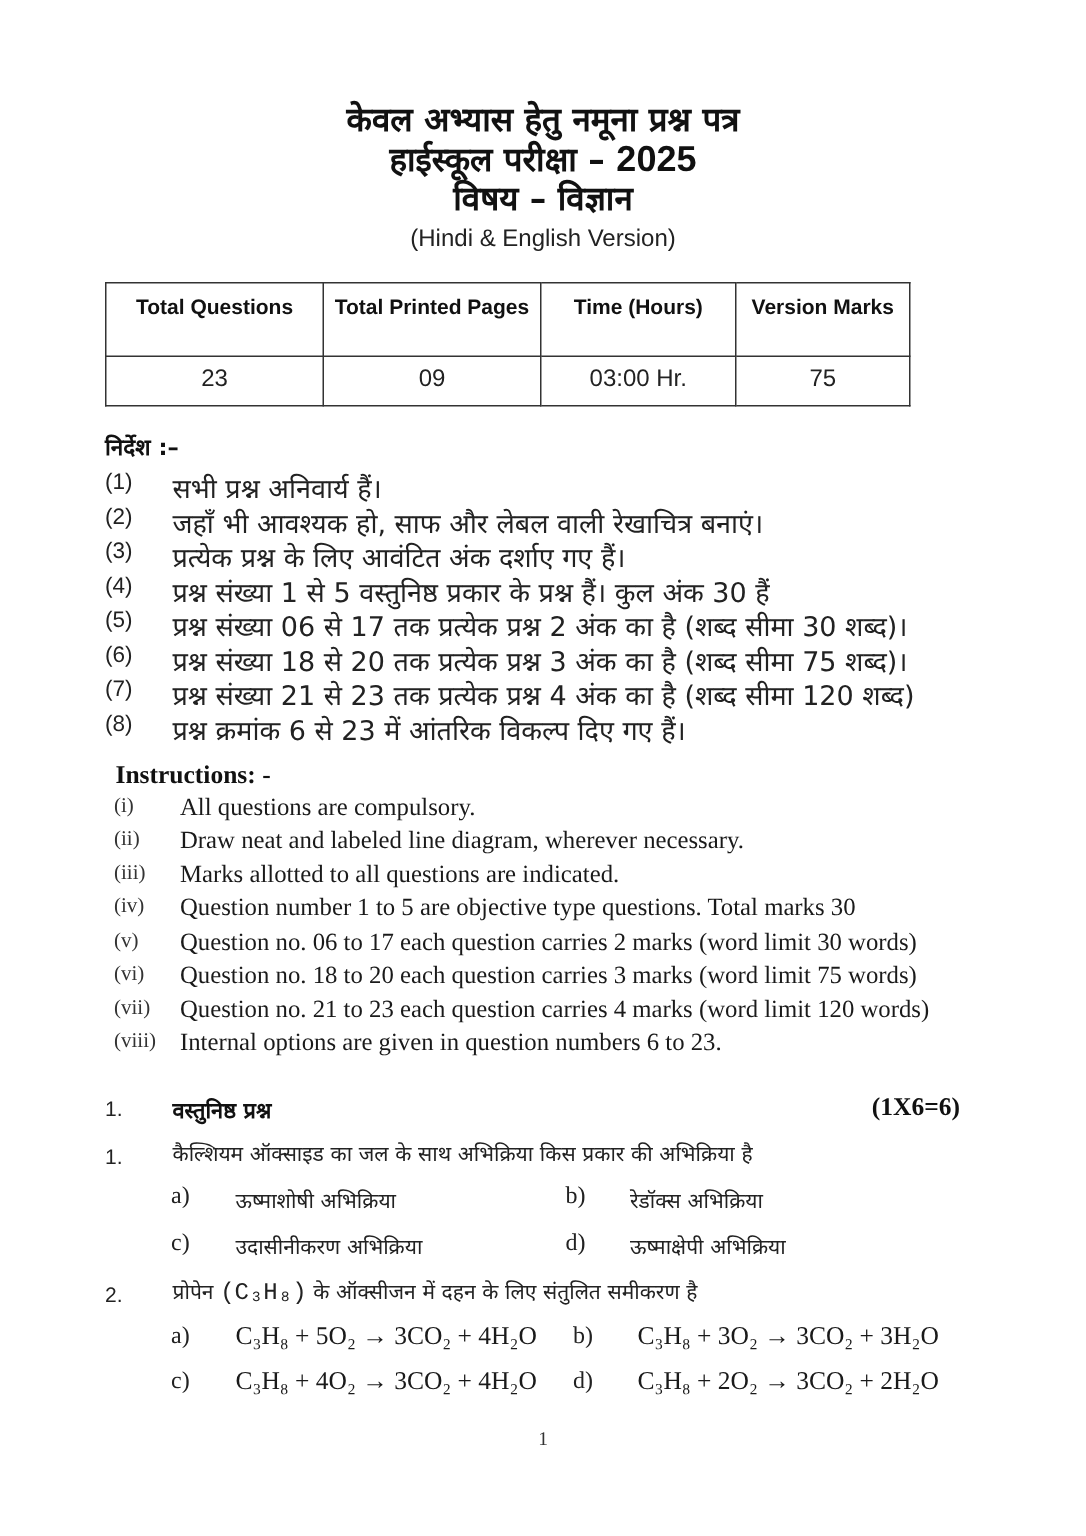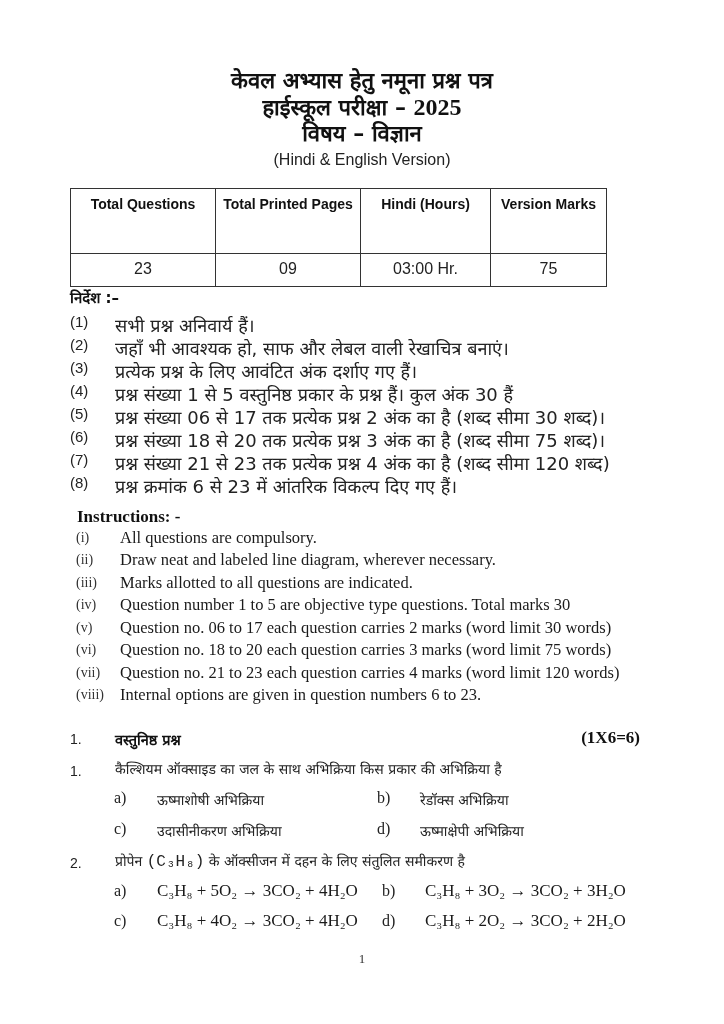--- a/index.html
+++ b/index.html
@@ -1,26 +1,26 @@
 <!DOCTYPE html>
 <html><head>
   <meta charset="utf-8">
   <style>
     html, body { margin: 0; padding: 0; background: #ffffff; }
     body { width: 724px; height: 1024px; position: relative; overflow: hidden; color: #1a1a1a; }
     .page { position: absolute; left: 0; top: 0; width: 724px; height: 1024px; background: #ffffff; }
 
     .title-block { position: absolute; left: 0; top: 68px; width: 724px; text-align: center; }
     .title-line { font-family: "DejaVu Sans", "Liberation Sans", sans-serif; font-weight: bold; font-size: 22px; line-height: 26px; color: #111; }
-    .title-line .num { font-family: Liberation Serif, serif; font-size: 24px; }
+    .title-line .num { font-family: Liberation Sans, sans-serif; font-size: 24px; }
     .subtitle { font-family: "Liberation Sans", sans-serif; font-size: 16px; line-height: 22px; color: #222; margin-top: 2px; }
 
     table.meta { position: absolute; left: 70px; top: 188px; width: 537px; border-collapse: collapse; font-family: "Liberation Sans", sans-serif; }
     table.meta th, table.meta td { border: 1.5px solid #333; text-align: center; vertical-align: top; }
-    table.meta th { font-weight: bold; font-size: 14px; line-height: 18px; height: 42px; padding: 6px 4px 16px 4px; color: #111; }
+    table.meta th { font-weight: bold; font-size: 14px; line-height: 18px; height: 42px; padding: 6px 4px 0 4px; color: #111; }
     table.meta td { font-size: 16px; height: 26px; padding: 6px 4px 0 4px; color: #222; margin-top: 17px; }
     .hi-head { position: absolute; left: 70px; font-family: "DejaVu Sans", sans-serif; font-weight: bold; font-size: 15px; color: #111; }
     .row { position: absolute; left: 0; width: 724px; height: 22px; }
     .row .lbl { position: absolute; left: 70px; font-family: "Liberation Sans", sans-serif; font-size: 15px; color: #222; }
     .row .txt { position: absolute; left: 115px; font-family: "DejaVu Sans", sans-serif; font-size: 18px; color: #222; white-space: nowrap; }
 
     .en-head { position: absolute; left: 77px; font-family: "Liberation Serif", serif; font-weight: bold; font-size: 17px; color: #111; }
     .erow { position: absolute; left: 0; width: 724px; height: 22px; }
     .erow .lbl { position: absolute; left: 76px; font-family: "Liberation Serif", serif; font-size: 14px; color: #333; }
     .erow .txt { position: absolute; left: 120px; font-family: "Liberation Serif", serif; font-size: 16.5px; color: #1a1a1a; white-space: nowrap; }
@@ -48,21 +48,21 @@
     <div class="title-line"><span>हाईस्कूल परीक्षा – </span><span class="num">2025</span></div>
     <div class="title-line">विषय – विज्ञान</div>
     <div class="subtitle">(Hindi &amp; English Version)</div>
   </div>
 
   <table class="meta">
     <tbody>
         <tr>
       <th style="width:136px">Total Questions</th>
       <th style="width:136px">Total Printed Pages</th>
-      <th style="width:121px">Hindi (Hours)</th>
+      <th style="width:121px">Time (Hours)</th>
       <th>Version Marks</th>
     </tr>
     <tr>
       <td>23</td>
       <td>09</td>
       <td>03:00 Hr.</td>
       <td>75</td>
     </tr>
   </tbody>
     </table>

